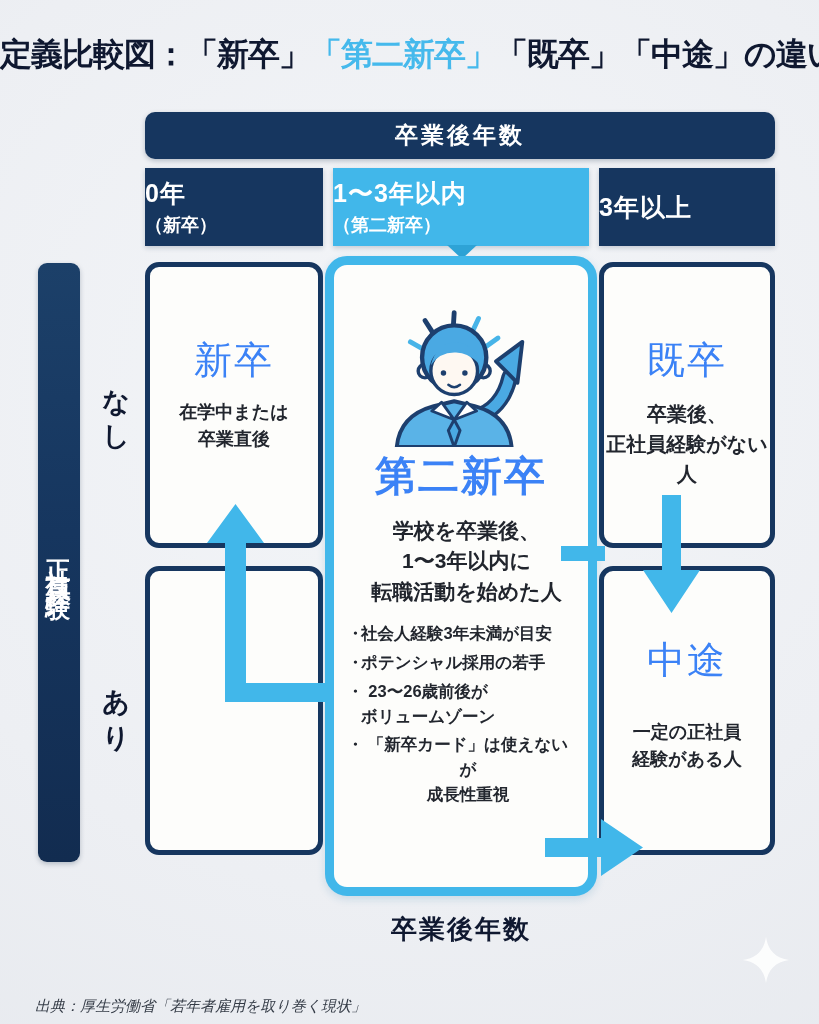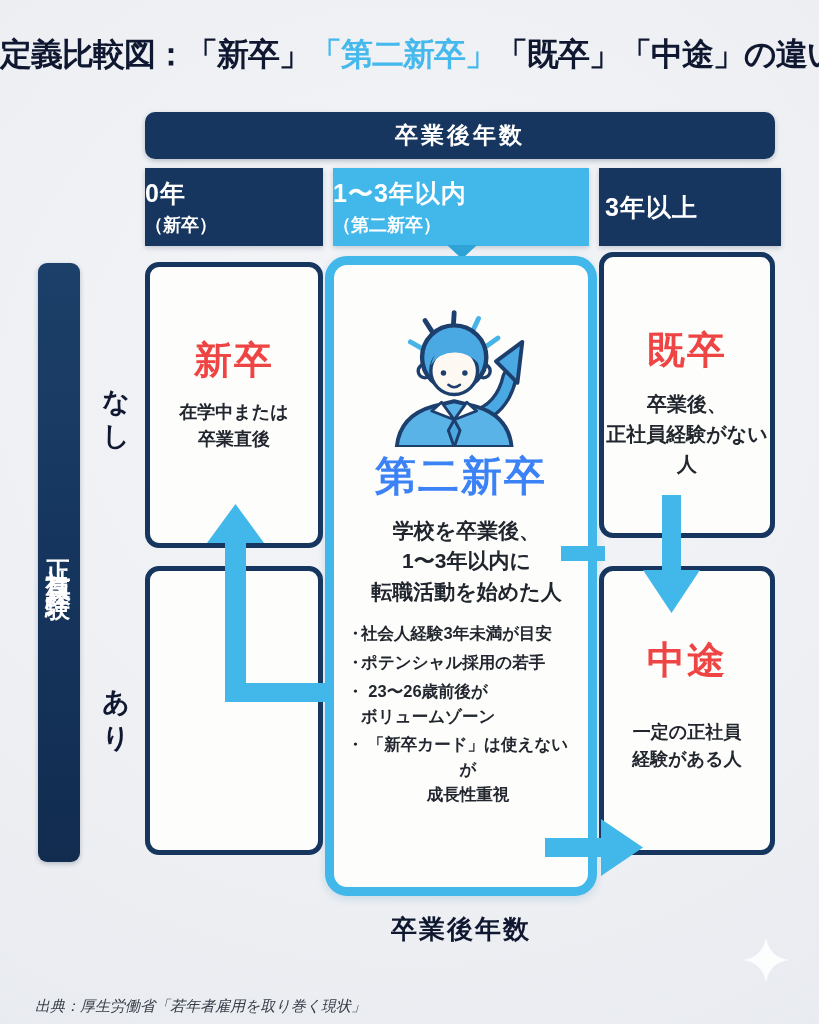--- a/index.html
+++ b/index.html
@@ -12,39 +12,39 @@
   .top-axis{position:absolute;left:145px;top:112px;width:630px;height:47px;background:#16365f;
     border-radius:10px;display:flex;align-items:center;justify-content:center;color:#fff;
     font-size:23px;font-weight:800;letter-spacing:3px;box-shadow:0 2px 5px rgba(16,38,68,.25);}
   .col-h{position:absolute;top:168px;height:78px;display:flex;flex-direction:column;
     justify-content:center;color:#fff;font-weight:800;box-shadow:0 2px 5px rgba(16,38,68,.2);}
   .col-h .l1{font-size:25px;letter-spacing:1px;}
   .col-h .l2{font-size:18px;font-weight:700;margin-top:3px;}
   .col-h .l2:empty{display:none;}
   .col-1{left:145px;width:178px;background:#16365f;}
   .col-2{left:333px;width:256px;background:#41b7ea;}
-  .col-3{left:599px;width:176px;background:#16365f;padding-left:6px;}
+  .col-3{left:599px;width:176px;background:#16365f;}
   .col-pointer{position:absolute;left:447px;top:245px;width:0;height:0;
     border-left:15px solid transparent;border-right:15px solid transparent;border-top:14px solid #2ea3d6;}
   .emp-bar{position:absolute;left:38px;top:263px;width:42px;height:599px;border-radius:9px;
     background:linear-gradient(180deg,#1c4069 0%,#16365f 45%,#122c50 100%);
     display:flex;align-items:center;justify-content:center;box-shadow:0 2px 5px rgba(16,38,68,.25);}
   .emp-bar .v{writing-mode:vertical-rl;text-orientation:upright;color:#fff;font-size:25px;
     font-weight:800;letter-spacing:9px;}
   .row-label{position:absolute;left:96px;width:38px;text-align:center;writing-mode:vertical-rl;
     text-orientation:upright;font-size:27px;font-weight:800;color:#0f1830;letter-spacing:5px;}
   .rl-top{top:356px;height:100px;}
   .rl-bottom{top:656px;height:100px;}
   .cell{position:absolute;background:#fdfdfb;border:5px solid #16365f;border-radius:14px;
     box-sizing:border-box;display:flex;flex-direction:column;align-items:center;text-align:center;}
   .cell-shinsotsu{left:145px;top:262px;width:178px;height:286px;padding-top:68px;}
-  .cell-kisotsu{left:599px;top:252px;width:176px;height:286px;padding-top:68px;}
+  .cell-kisotsu{left:599px;top:262px;width:176px;height:286px;padding-top:68px;}
   .cell-empty{left:145px;top:566px;width:178px;height:289px;}
   .cell-chuto{left:599px;top:566px;width:176px;height:289px;padding-top:64px;gap:20px;}
-  .c-title{font-size:38px;font-weight:700;color:#ef4444;letter-spacing:2px;}
+  .c-title{font-size:38px;font-weight:400;color:#3b82f6;letter-spacing:2px;}
   .c-desc{margin-top:13px;font-size:18px;font-weight:700;color:#22262e;line-height:1.5;white-space:pre-line;}
   .cell-kisotsu .c-desc{font-size:20px;}
   .cell-dai2{position:absolute;left:325px;top:256px;width:272px;height:640px;background:#fdfdfb;
     border:9px solid #41b7ea;border-radius:22px;box-sizing:border-box;display:flex;flex-direction:column;
     align-items:center;z-index:2;box-shadow:0 3px 8px rgba(40,120,170,.18);}
   .dai2-illu{margin-top:36px;width:196px;height:146px;flex:0 0 auto;}
   .dai2-title{font-size:41px;font-weight:900;color:#3b82f6;letter-spacing:2px;margin-top:2px;}
   .dai2-desc{margin-top:12px;font-size:21px;font-weight:800;color:#21252d;line-height:1.45;
     text-align:center;white-space:pre-line;margin-left:11px;}
   .dai2-bullets{margin-top:14px;width:228px;}

